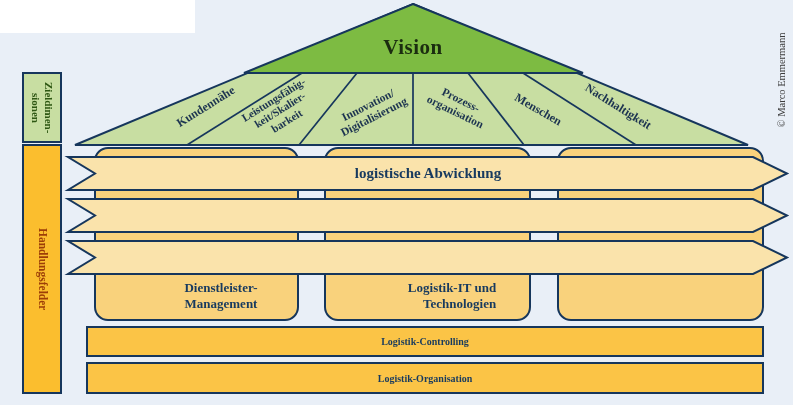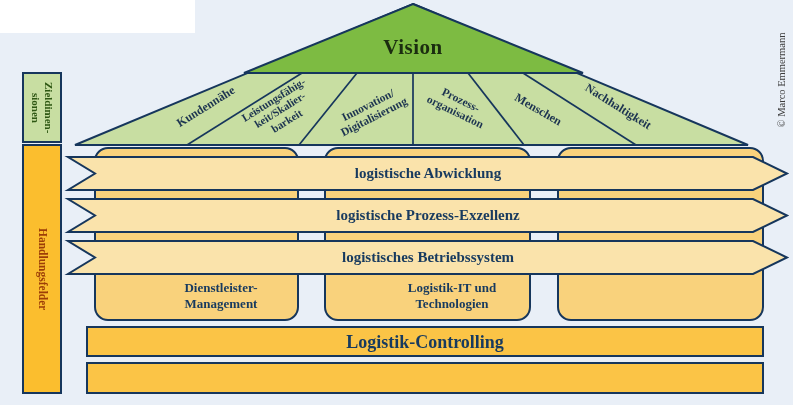--- a/index.html
+++ b/index.html
@@ -32,23 +32,23 @@
   .seg2{left:371px;top:111px;transform:translate(-50%,-50%) rotate(-27deg);}
   .seg3{left:458px;top:106px;transform:translate(-50%,-50%) rotate(26deg);}
   .seg4{left:538px;top:110px;transform:translate(-50%,-50%) rotate(30deg);font-size:12px;}
   .seg5{left:618px;top:107px;transform:translate(-50%,-50%) rotate(32deg);font-size:12px;}
   .band-lbl{font-size:15px;}
   .band0{left:428px;top:174px;}
   .band1{left:428px;top:216px;}
   .band2{left:428px;top:258px;}
   .pillar-lbl{font-size:13px;line-height:1.25;margin-left:24px;}
   .pillar0{left:197px;top:296px;}
-  .pillar1{left:428px;top:296px;}
+  .pillar1{left:428px;top:296px;text-align:right;}
   .pillar2{left:661px;top:296px;}
-  .bar-lbl{font-size:18px;}
+  .bar-lbl{font-size:10px;}
   .bar0{left:425px;top:342px;}
   .bar1{left:425px;top:379px;}
 
   .vside{
     position:absolute;display:flex;align-items:center;justify-content:center;
     writing-mode:vertical-rl;font-weight:bold;text-align:center;
     white-space:pre-line;line-height:1.15;
   }
   .ziel{left:23px;top:73px;width:38px;height:69px;font-size:11px;color:var(--ziel_text,#2E5713);}
   .handlung{left:23px;top:145px;width:38px;height:248px;font-size:11.5px;color:var(--handlung_text,#9D3E07);}
@@ -94,28 +94,27 @@
 keit/Skalier-
 barkeit</div>
   <div class="lbl seg seg2">Innovation/
 Digitalisierung</div>
   <div class="lbl seg seg3">Prozess-
 organisation</div>
   <div class="lbl seg seg4">Menschen</div>
   <div class="lbl seg seg5">Nachhaltigkeit</div>
 
   <div class="lbl band-lbl band0">logistische Abwicklung</div>
-  <div class="lbl band-lbl band1">logistische Prozess-Exzellenz</div>
-  <div class="lbl band-lbl band2">logistisches Betriebssystem</div>
 
   <div class="lbl pillar-lbl pillar0">Dienstleister-
 Management</div>
   <div class="lbl pillar-lbl pillar1">Logistik-IT und
 Technologien</div>
 
   <div class="lbl bar-lbl bar0">Logistik-Controlling</div>
+  <div class="lbl bar-lbl bar1">Logistik-Organisation</div>
 
   <div class="vside ziel">Zieldimen-
 sionen</div>
   <div class="vside handlung">Handlungsfelder</div>
 
   <div class="credit">© Marco Emmermann</div>
 </div>
 
 </body></html>

